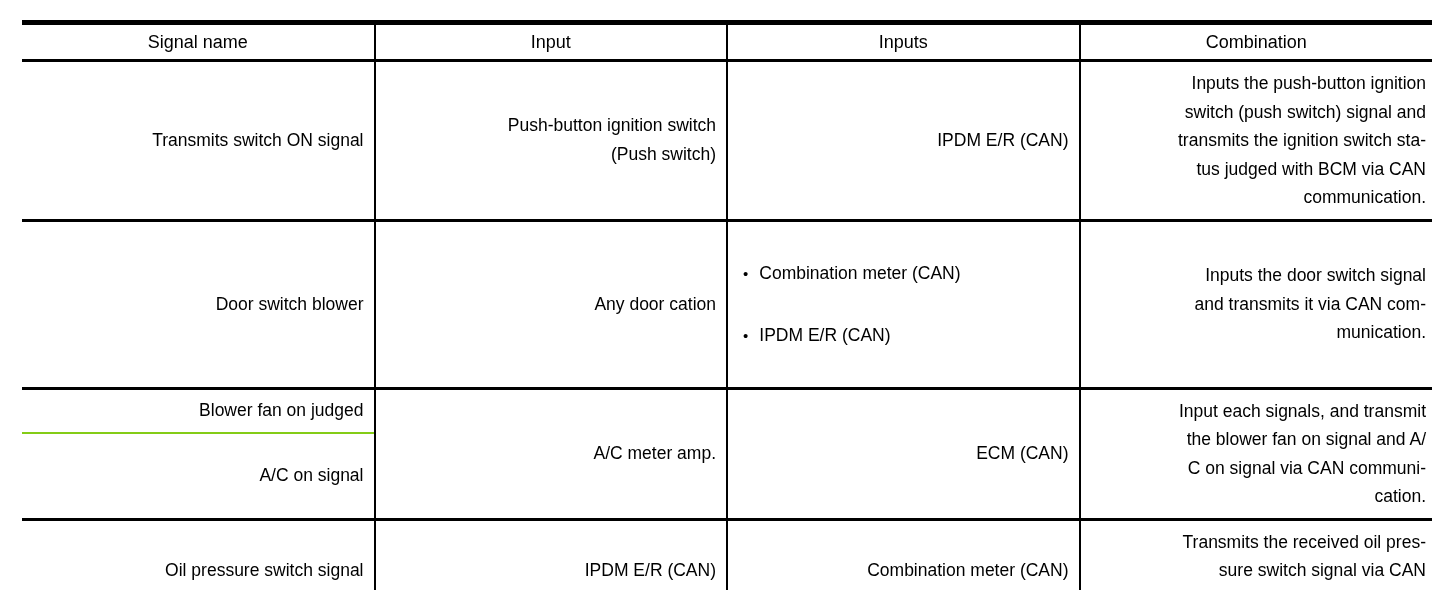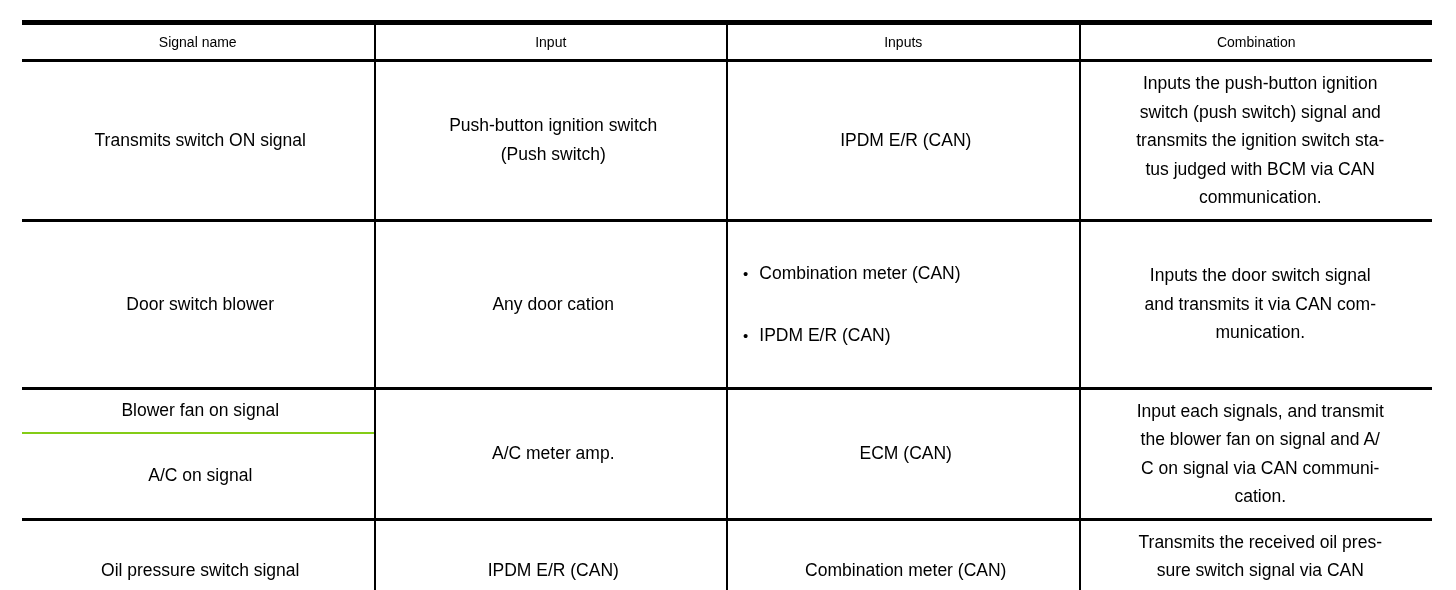--- a/index.html
+++ b/index.html
@@ -19,31 +19,31 @@
     border-collapse: collapse;
     table-layout: fixed;
     width: 1410px;
     margin: 20px 0 0 22px;
     border-top: 5px solid #000;
     border-bottom: 6px solid #000;
   }
   col { width: 25%; }
   th {
     font-weight: 400;
-    font-size: 14px;
+    font-size: 18px;
     text-align: center;
     vertical-align: middle;
     padding: 2px 4px;
     border-bottom: 3px solid #000;
   }
   td {
     font-size: 17.5px;
     line-height: 29px;
     vertical-align: middle;
-    text-align: center;
+    text-align: right;
     padding: 6px 10px 6px 15px;
     white-space: pre-line;
     border-top: 3px solid #000;
   }
   
   .col-0, .col-1, .col-2 { border-right: 2px solid #000; }
   
   tr.h-head { height: 38px; }
   tr.h-r1   { height: 154px; }
   tr.h-r2   { height: 98px; }
@@ -109,21 +109,21 @@
         <div class="bullet-line">
           <span class="bullet">•</span>
           <span>IPDM E/R (CAN)</span>
         </div>
       </td>
       <td class="col-3 desc">Inputs the door switch signal
 and transmits it via CAN com-
 munication.</td>
     </tr>
     <tr class="h-r3a">
-      <td class="col-0">Blower fan on signal</td>
+      <td class="col-0">Blower fan on judged</td>
       <td class="col-1" rowspan="2">A/C meter amp.</td>
       <td class="col-2" rowspan="2">ECM (CAN)</td>
       <td class="col-3 desc" rowspan="2">Input each signals, and transmit
 the blower fan on signal and A/
 C on signal via CAN communi-
 cation.</td>
     </tr>
     <tr class="h-r3b">
       <td class="col-0 subdiv">A/C on signal</td>
     </tr>

